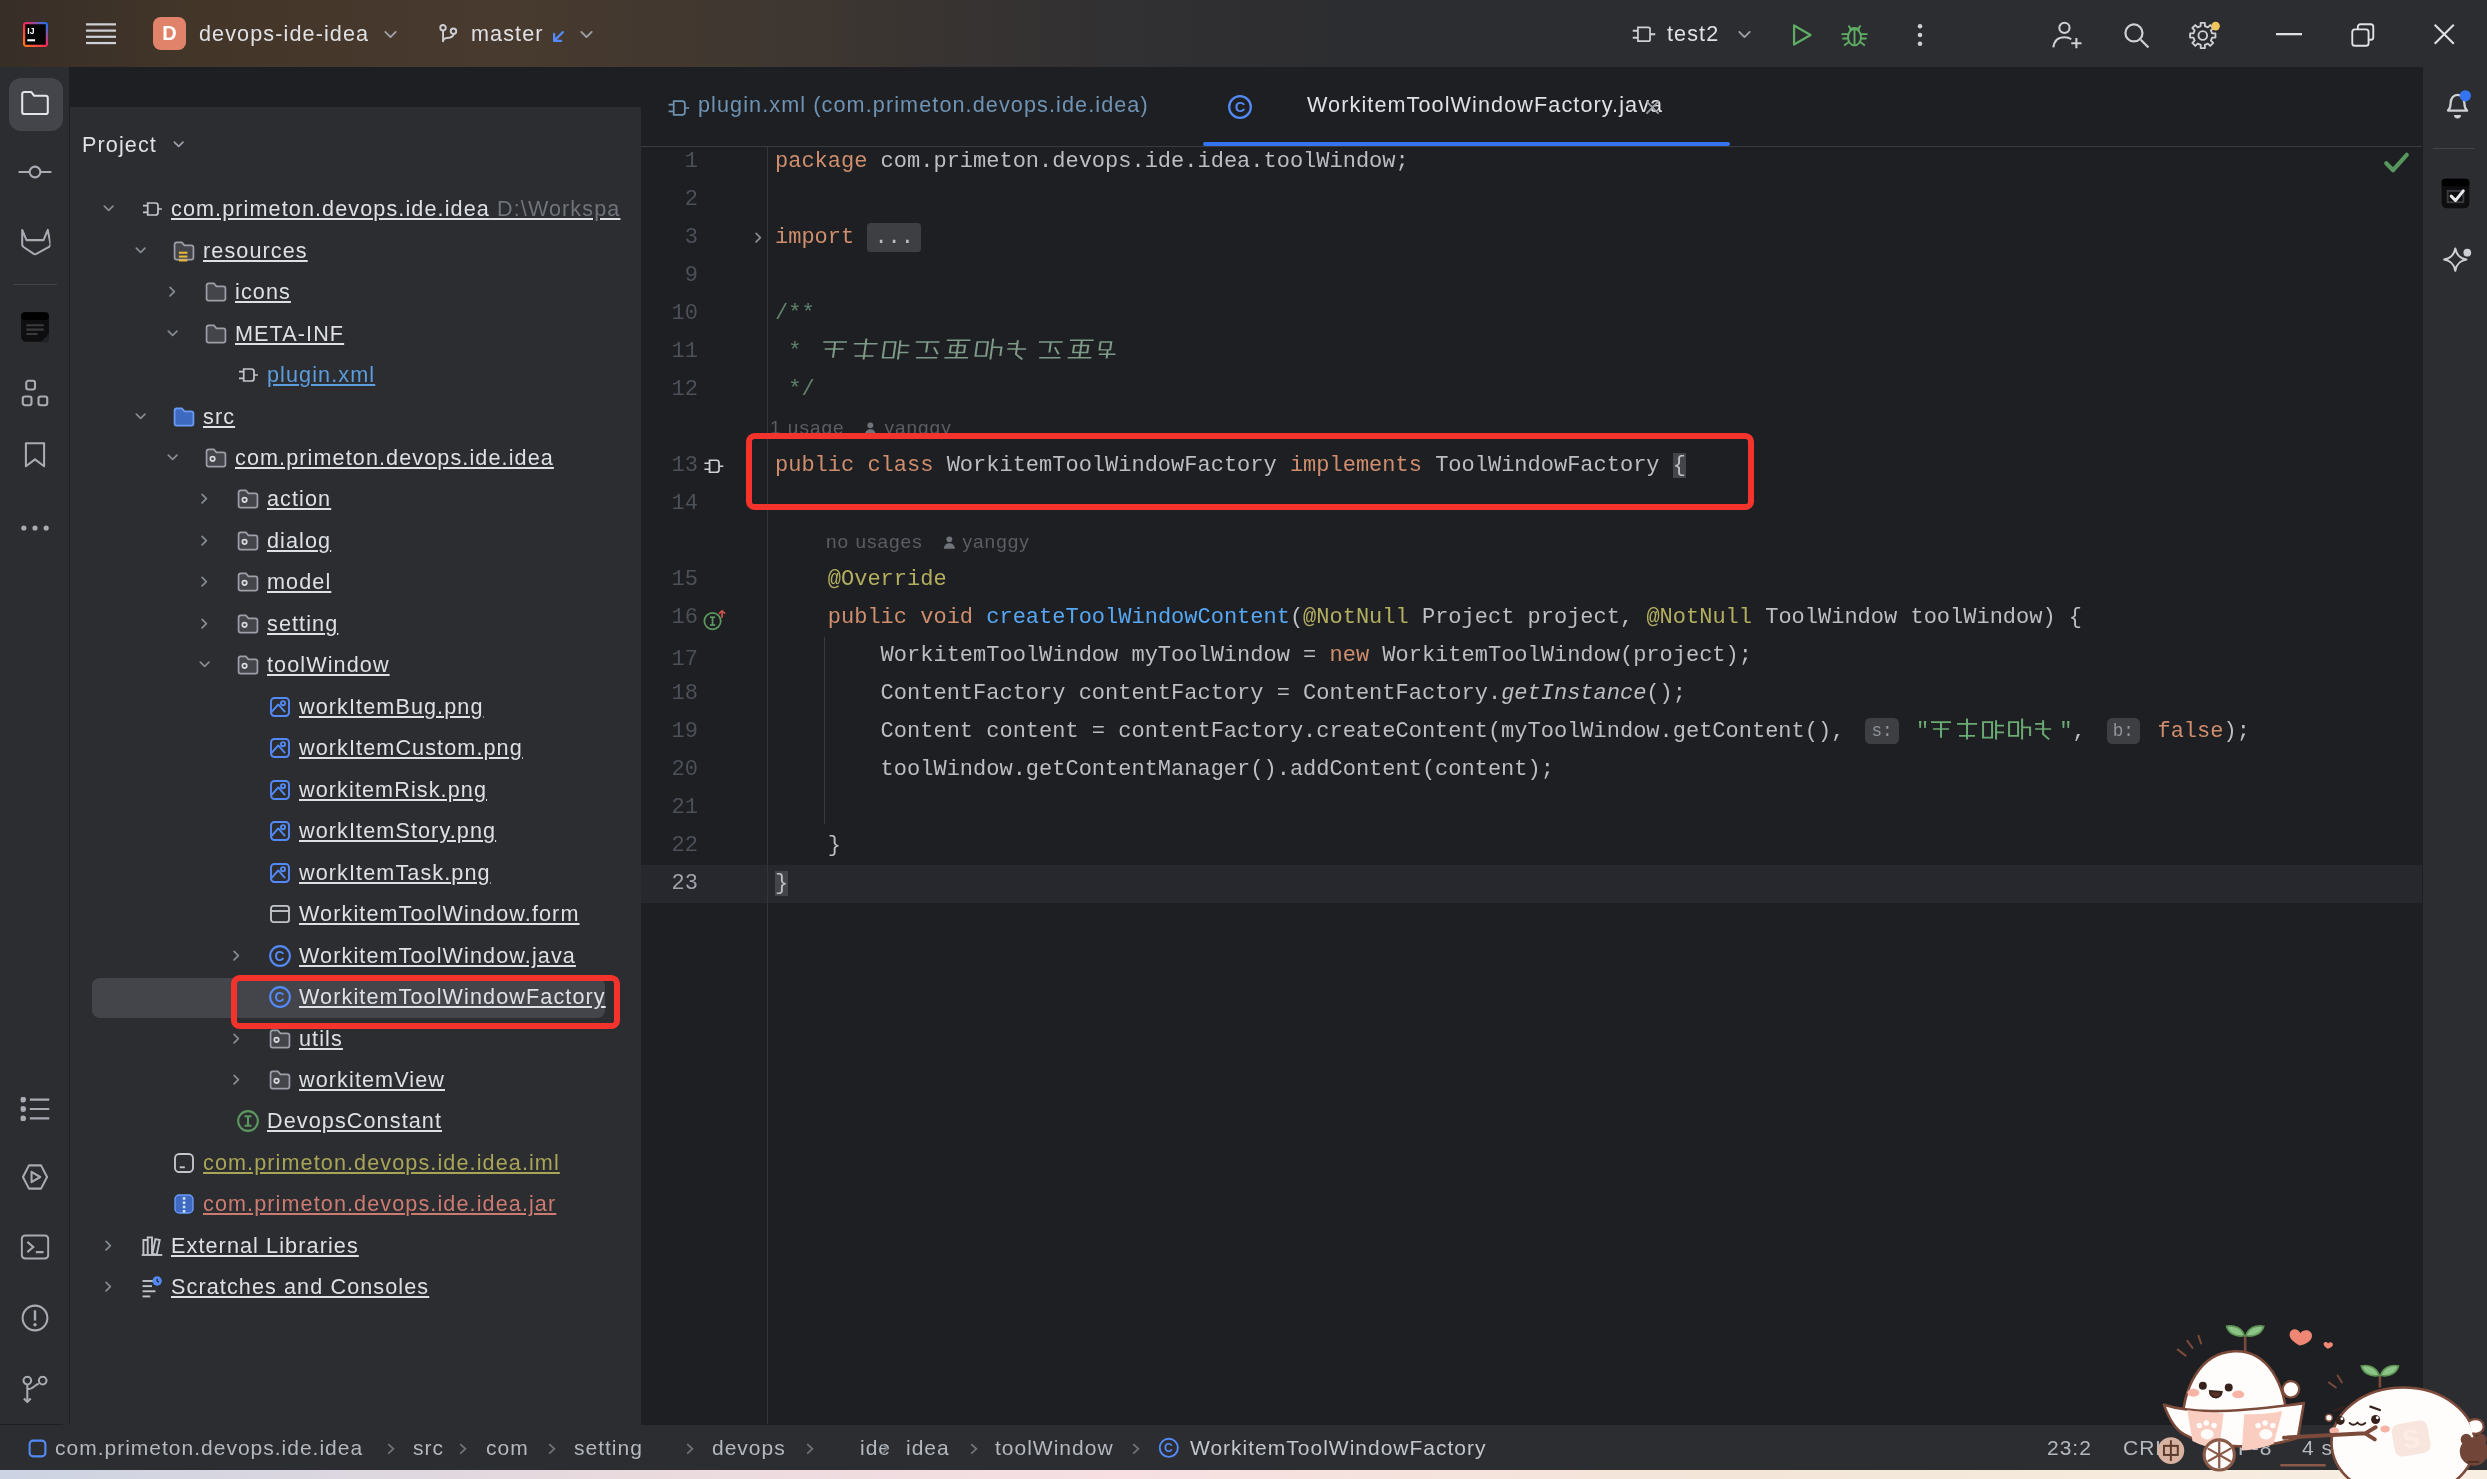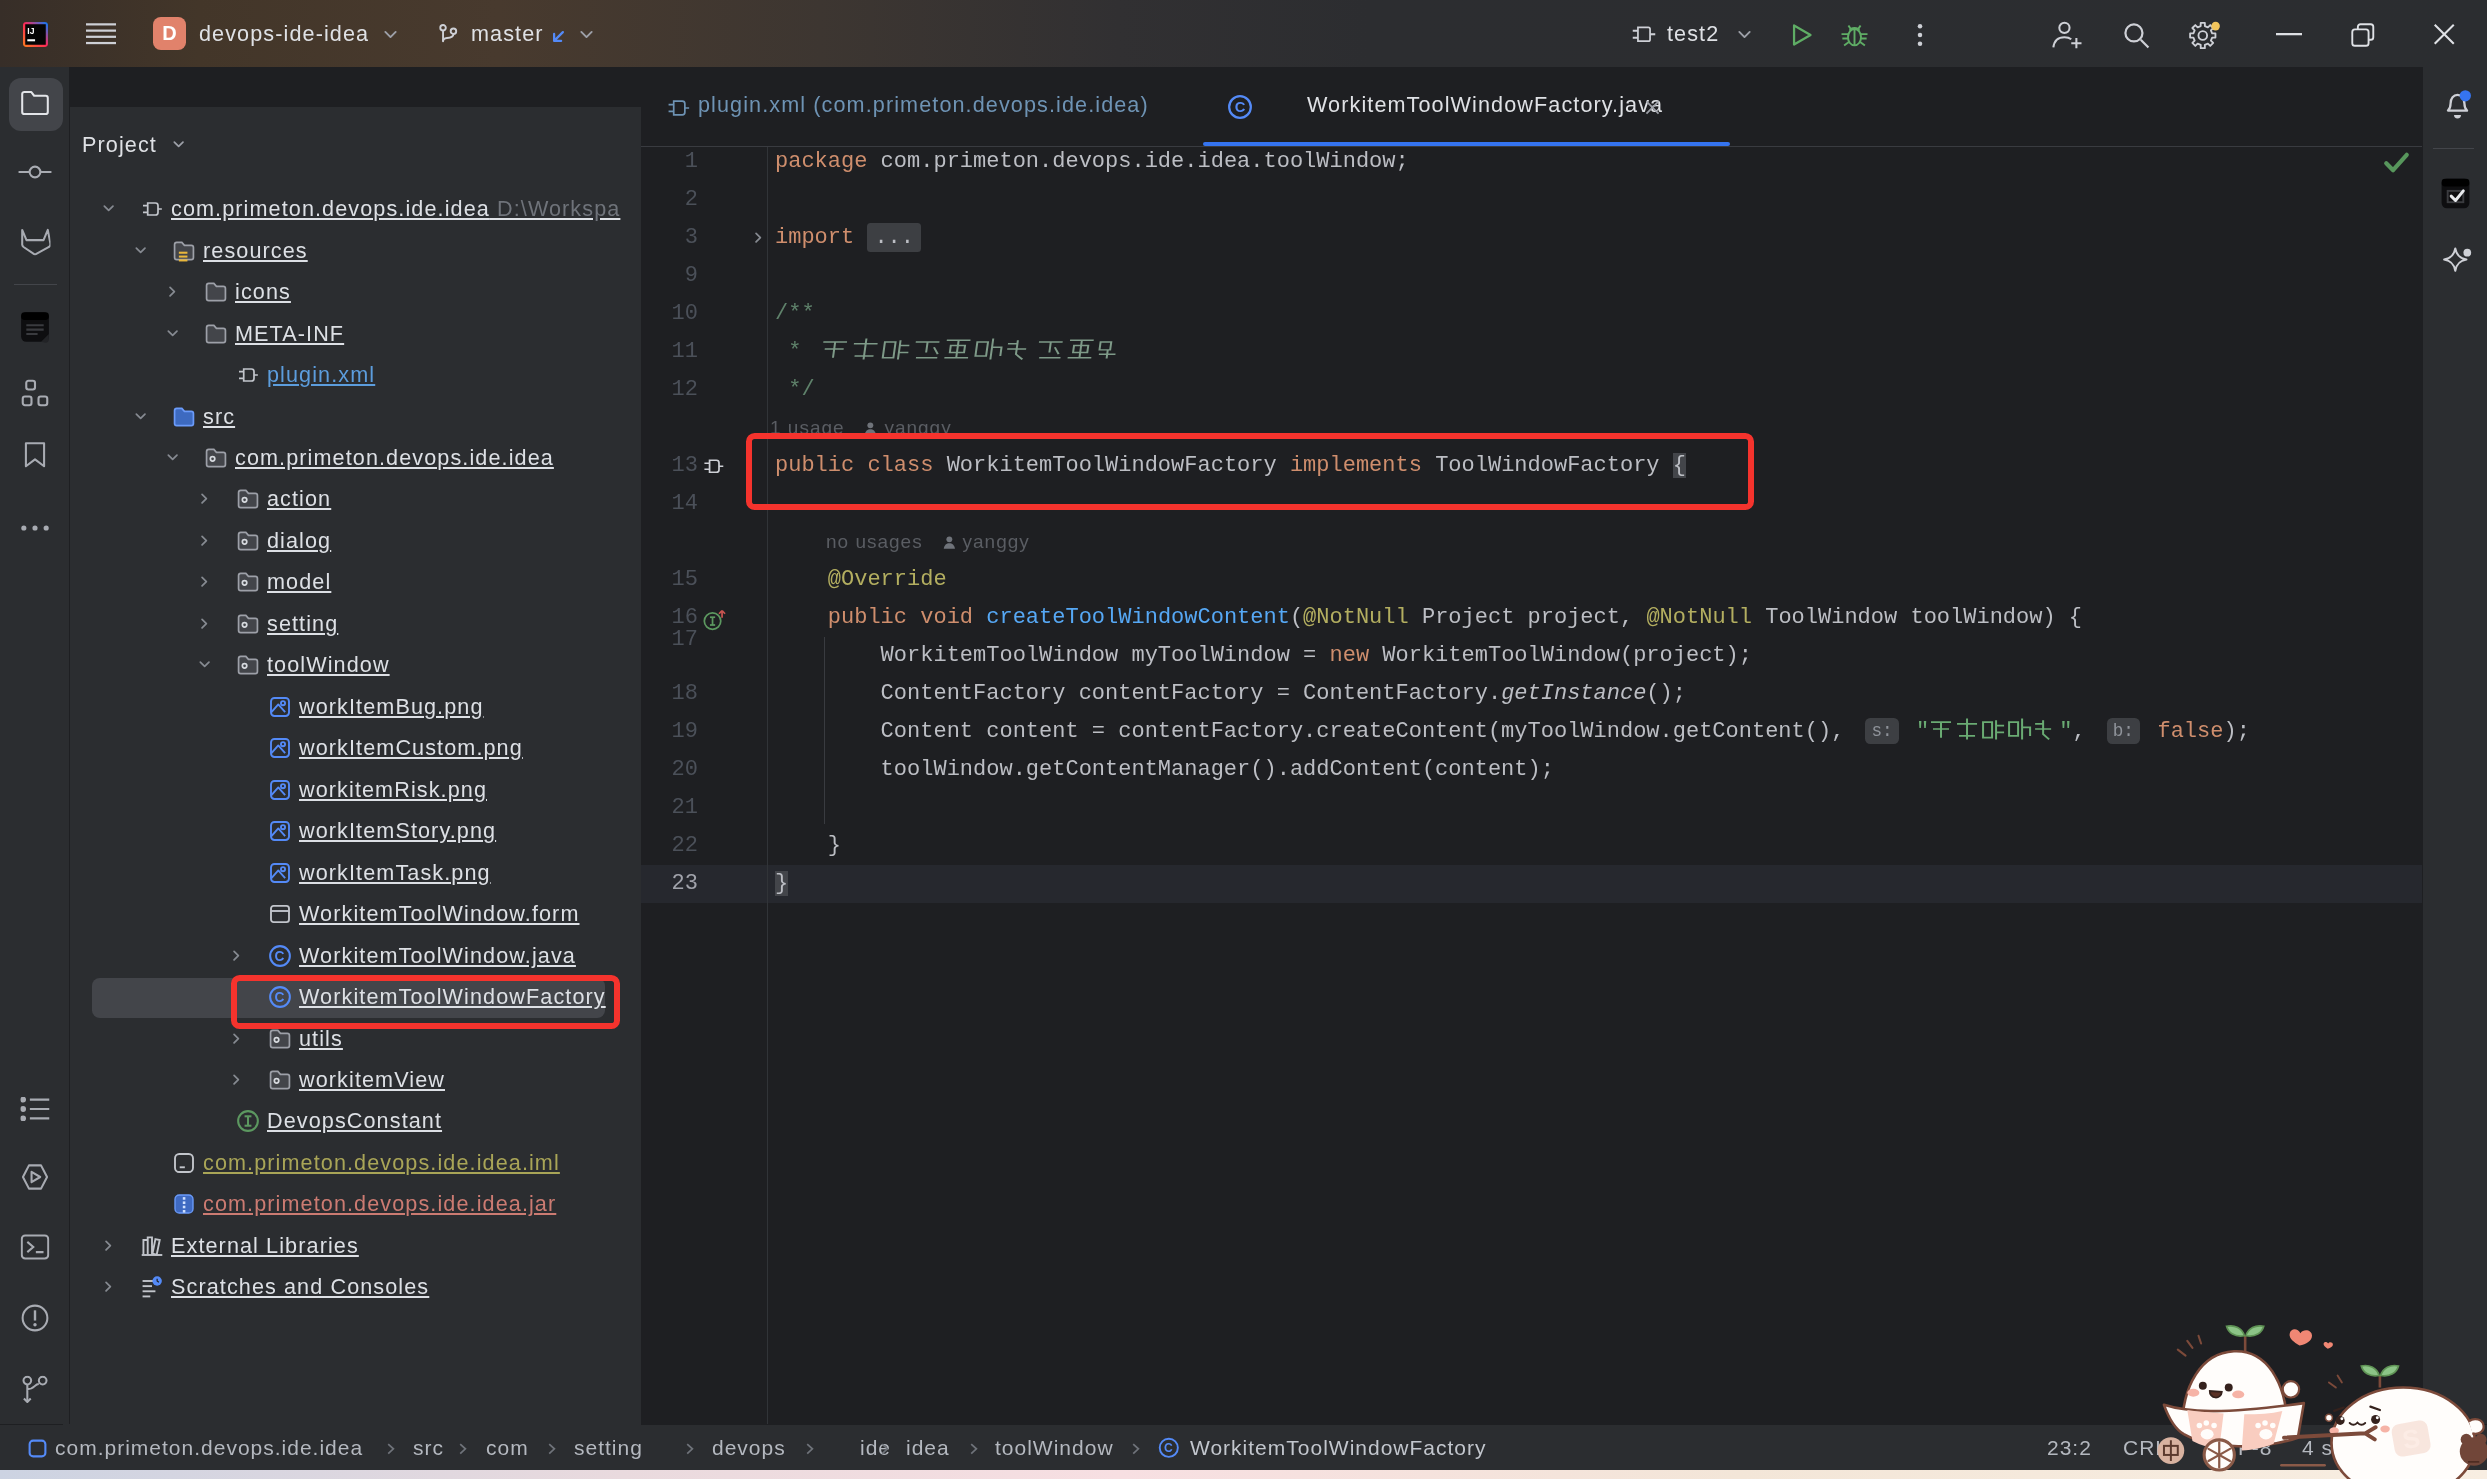--- a/index.html
+++ b/index.html
@@ -576,21 +576,21 @@
   <div class="gut" style="top:114px">2</div>
   <div class="gut" style="top:152px">3</div>
   <div class="gut" style="top:190px">9</div>
   <div class="gut" style="top:228px">10</div>
   <div class="gut" style="top:266px">11</div>
   <div class="gut" style="top:304px">12</div>
   <div class="gut" style="top:380px">13</div>
   <div class="gut" style="top:418px">14</div>
   <div class="gut" style="top:494px">15</div>
   <div class="gut" style="top:532px">16</div>
-  <div class="gut" style="top:554px">17</div>
+  <div class="gut" style="top:574px">17</div>
   <div class="gut" style="top:608px">18</div>
   <div class="gut" style="top:646px">19</div>
   <div class="gut" style="top:684px">20</div>
   <div class="gut" style="top:722px">21</div>
   <div class="gut" style="top:760px">22</div>
   <div class="gut" style="top:798px;color:#a1a3ab;">23</div>
 
   <svg class="abs" style="left:109px;top:162px" width="17.3" height="17.3" viewBox="0 0 20 20">
       <path d="M7 5l5 5-5 5" fill="none" stroke="#868a91" stroke-width="2" stroke-linecap="round" stroke-linejoin="round"></path>
     </svg>

